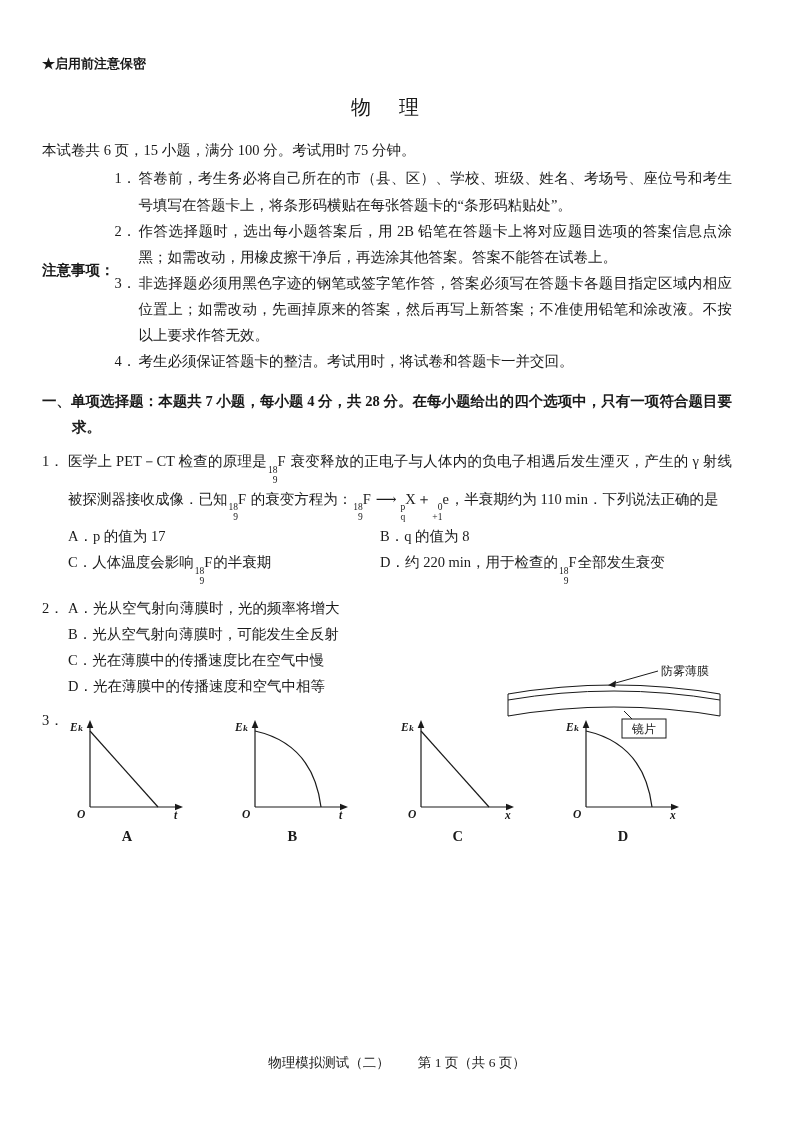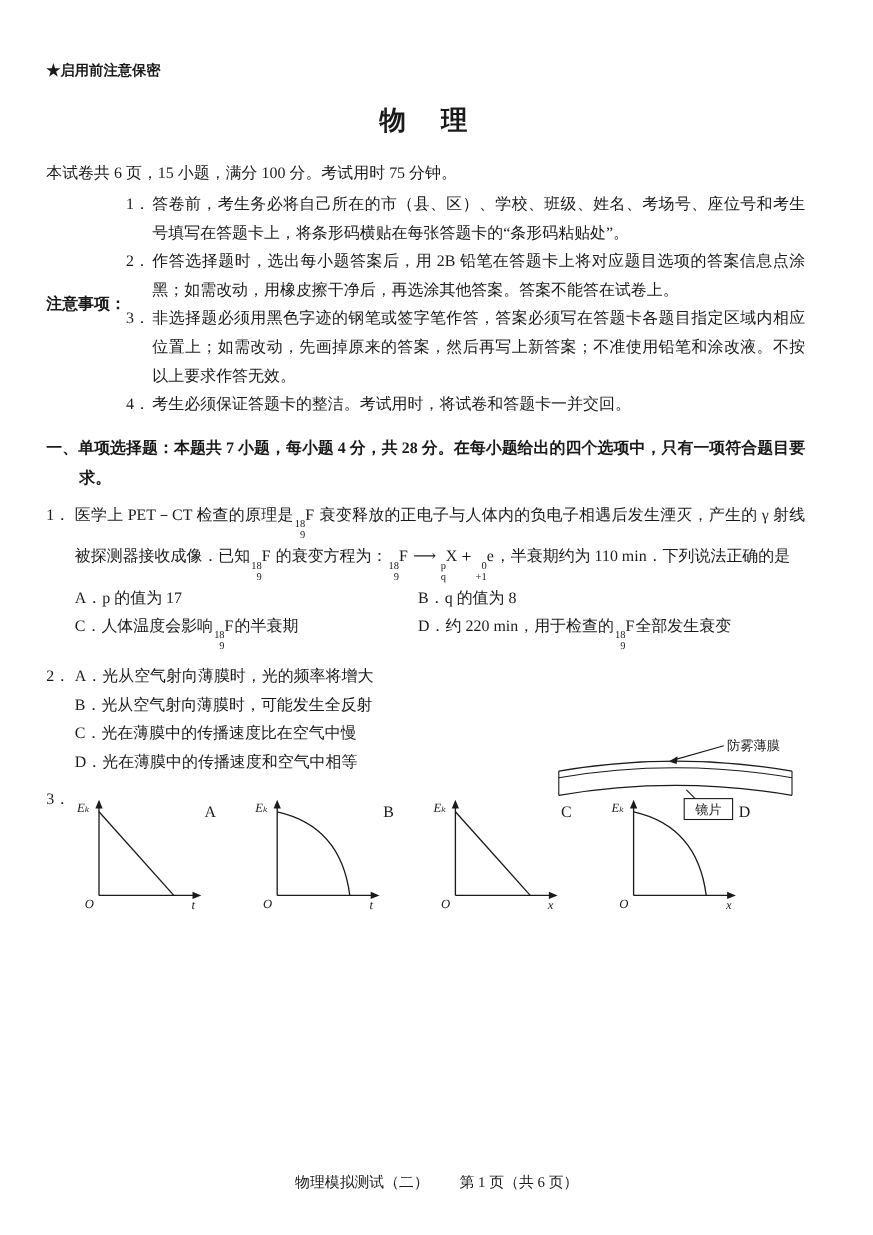--- a/index.html
+++ b/index.html
@@ -7,21 +7,21 @@
   body {
     background:#ffffff; color:#1a1a1a;
     font-family:"Liberation Serif","DejaVu Serif",serif;
     font-size:14.5px; line-height:1.8;
     position:relative; overflow:hidden;
   }
   .sheet { padding:52px 62px 0 42px; }
 
   .security { font-weight:bold; font-size:13px; margin-bottom:6px; }
   .exam-title { text-align:center; font-size:19px; font-weight:bold; margin-top:10px; letter-spacing:1px; }
-  .subject { text-align:center; font-size:24px; font-weight:bold; margin:14px 0 12px; letter-spacing:4px; }
+  .subject { text-align:center; font-size:20px; font-weight:normal; margin:14px 0 12px; letter-spacing:4px; }
   .paper-info { margin-bottom:2px; }
 
   .notices { display:flex; align-items:center; }
   .notices-label { font-weight:bold; white-space:nowrap; flex:0 0 auto; }
   .notice-items { flex:1 1 auto; }
   .notice-item { display:flex; text-align:justify; }
   .ni-num { flex:0 0 24px; }
   .ni-text { flex:1 1 auto; }
 
   .section-heading { font-weight:bold; margin-top:14px; padding-left:30px; text-indent:-30px; text-align:justify; }
@@ -41,26 +41,26 @@
   .stack .sup, .stack .sub { font-size:9.5px; display:block; }
   .sym { font-size:inherit; }
   .arrow { margin:0 4px; letter-spacing:-1px; }
 
   
   .lens-fig { position:absolute; right:4px; top:66px; }
   .fig-text { font-size:12px; fill:#1a1a1a; font-family:"Liberation Serif","DejaVu Serif",serif; }
 
   
   .graph-row { display:flex; justify-content:space-between; width:614px; margin-top:10px; }
-  .graph { display:flex; align-items:flex-start; }
+  .graph { display:flex; flex-direction:column; align-items:center;font-weight:bold; }
   .graph svg { display:block; }
   .gtext { font-size:11.5px; font-style:italic; fill:#1a1a1a; font-family:"Liberation Serif","DejaVu Serif",serif; }
   .glabel { font-size:14.5px; margin-top:2px; }
 
-  .footer { position:absolute; left:0; bottom:36px; width:100%; text-align:center; font-size:13.5px; }
+  .footer { position:absolute; left:0; bottom:48px; width:100%; text-align:center; font-size:13.5px; }
   .footer span { margin:0 14px; }
 </style>
 </head>
 <body>
 
 <div class="sheet">
 
   <div class="security">★启用前注意保密</div>
 
   <div class="subject">物　理</div>

